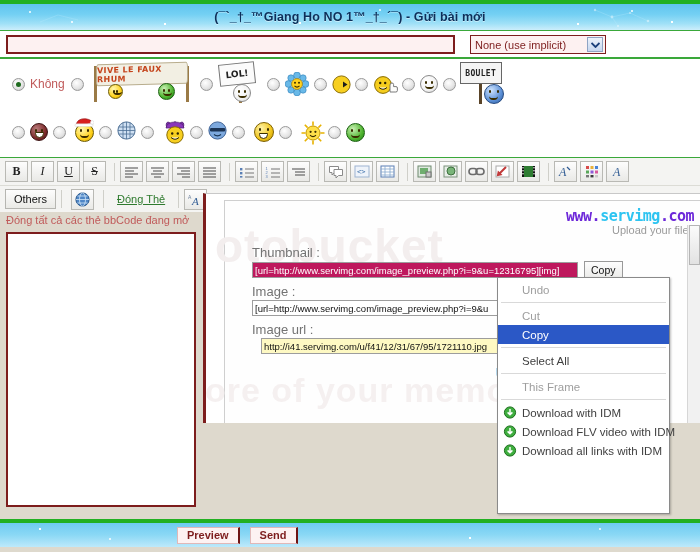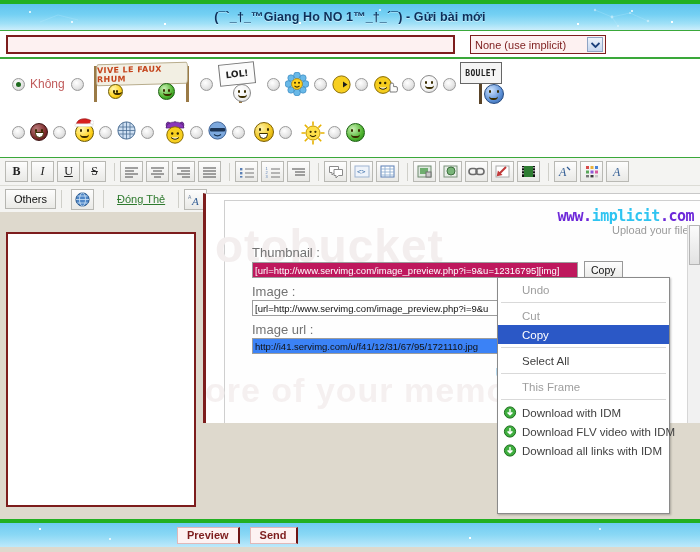--- a/index.html
+++ b/index.html
@@ -297,21 +297,21 @@
     border: 1px solid #9d9d9d;
     background: #ffffff;
     font-size: 9.5px; color: #111;
     padding: 0 2px; line-height: 15px;
     white-space: nowrap; overflow: hidden;
     font-family: "Liberation Sans", sans-serif;
   }
   .fld-input.selected {
     background: #be185d; color: #ffffff;
   }
-  .fld-input.grey { background: #3b82f6; }
+  .fld-input.grey { background: #fef9c3; margin-left: 9px; }
   .copy-btn {
     margin-left: 6px; height: 17px; padding: 0 6px;
     background: linear-gradient(#fdfdfd, #ececea);
     border: 1px solid #999;
     font-size: 10.5px; color: #111;
     display: flex; align-items: center;
   }
   .upload-link {
     position: absolute; left: 270px; top: 164px;
     font-size: 13px; color: #b9dcf0;
@@ -795,33 +795,34 @@
     <span class="dongthe">Đóng Thẻ</span>
     <span class="tsep"></span>
     <span class="fontAbtn">
       <svg width="16" height="13" viewBox="0 0 16 13">
           <text x="0" y="6" font-size="5" fill="#6b7f9a" font-family="sans-serif">A</text>
           <text x="4" y="12" font-size="11" fill="#2f5b93" font-family="serif" font-style="italic">A</text>
         </svg>
     </span>
   </div>
 
+  <div class="hint">Đóng tất cả các thẻ bbCode đang mở</div>
 
   <div class="editor-area">
     <span></span>
   </div>
 
   <div class="servimg-win">
     <div class="servimg-inner">
       <div class="wm">otobucket</div>
       <div class="wm2">ore of your memories</div>
 
       <div class="servimg-logo">
         <div class="lg">
-          <span class="dark">www.</span><span class="cyan">implicit</span><span class="dark">.com</span>
+          <span class="dark">www.</span><span class="cyan">servimg</span><span class="dark">.com</span>
         </div>
         <div class="tag">Upload your files</div>
       </div>
 
       <div class="fields">
         <div>
           <div class="fld-label">Thumbnail :</div>
           <div class="fld-row">
             <div class="fld-input selected">[url=http://www.servimg.com/image_preview.php?i=9&amp;u=12316795][img]</div>
             <div class="copy-btn">Copy</div>

